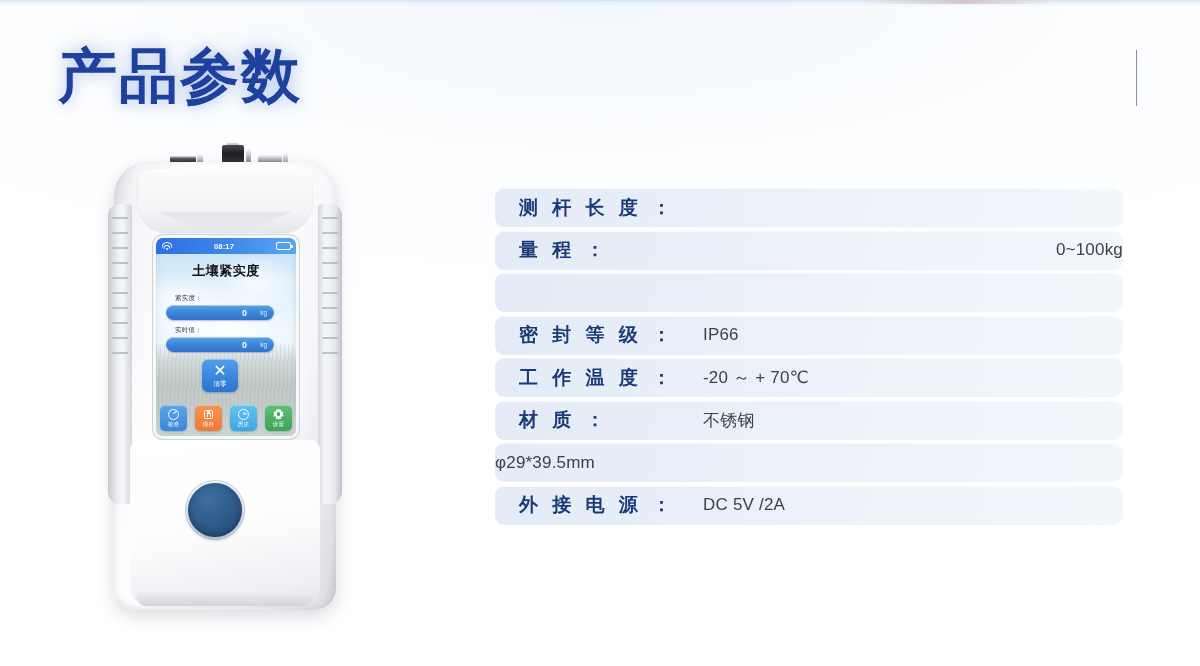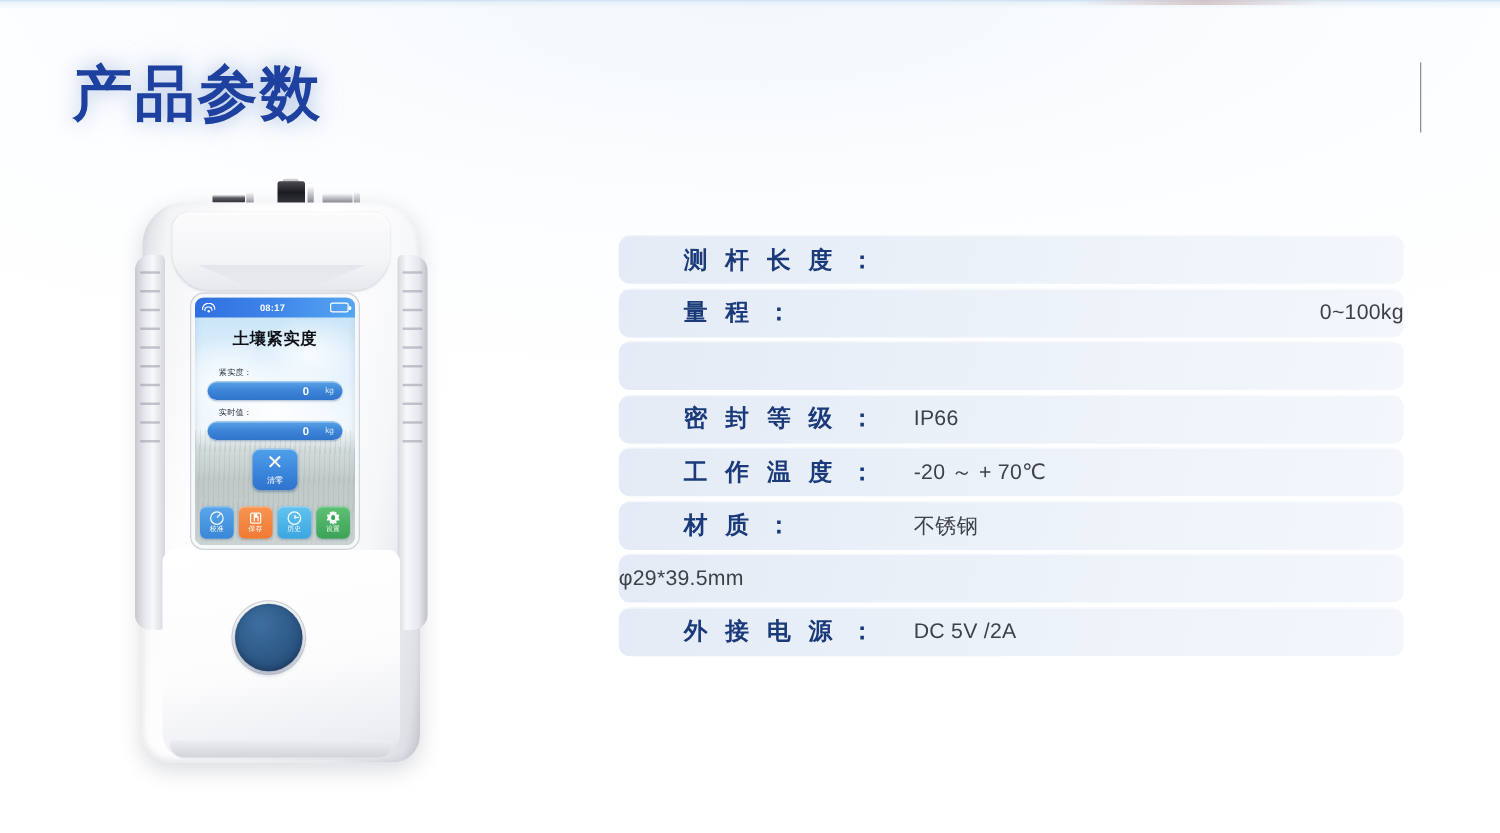--- a/index.html
+++ b/index.html
@@ -29,21 +29,21 @@
     position: absolute;
     left: 860px; top: 0; width: 260px; height: 4px;
     background: linear-gradient(90deg, rgba(214,200,200,0.0), rgba(206,186,186,0.75) 40%, rgba(236,232,232,0.2) 75%, rgba(255,255,255,0));
   }
 
   
   #title {
     position: absolute;
     left: 58px;
     top: 41px;
-    font-size: 48px;
+    font-size: 59px;
     line-height: 70px;
     font-weight: bold;
     color: #1e41a0;
     letter-spacing: 2px;
     text-shadow:
       0 0 14px rgba(120,150,210,0.45),
       0 0 26px rgba(150,175,220,0.30),
       0 2px 3px rgba(255,255,255,0.9);
     white-space: nowrap;
   }
@@ -77,21 +77,20 @@
   }
   .spec-label {
     width: 208px;
     padding-left: 24px;
     box-sizing: border-box;
     font-size: 19px;
     font-weight: bold;
     color: #1b3a7a;
     letter-spacing: 4.5px;
     white-space: nowrap;
-    margin-left: 28px;
   }
   .spec-value {
     flex: 1;
     font-size: 17px;
     color: #3d4148;
     white-space: nowrap;
     letter-spacing: 0.2px;
   }
   .spec-value.indent { padding-left: 6px; text-align: right; }
 
@@ -198,21 +197,21 @@
     border-radius: 50%;
     background: radial-gradient(circle at 38% 30%, #3d6f9e 0%, #2f5d8c 45%, #274e78 80%, #213f61 100%);
     box-shadow: 0 2px 4px rgba(40,60,90,0.45), inset 0 -2px 5px rgba(20,40,70,0.5),
                 0 0 0 2px rgba(250,250,252,0.95), 0 0 0 3px rgba(190,195,205,0.7);
   }
 
   
   #screen {
     position: absolute;
     left: 56px; top: 98px;
-    width: 128px; height: 198px;
+    width: 140px; height: 198px;
     border-radius: 7px;
     overflow: hidden;
     background: linear-gradient(180deg,#bfe0f5 0%, #dceefb 22%, #f1f8fd 48%, #eef2f4 72%, #dfe3e3 100%);
     box-shadow: 0 0 0 3px #f7f8fa, 0 0 0 4px #cfd2d9, inset 0 0 6px rgba(110,140,170,0.25);
   }
   
   #screen-ground {
     position: absolute;
     left: 0; right: 0; bottom: 0; height: 92px;
     background:

